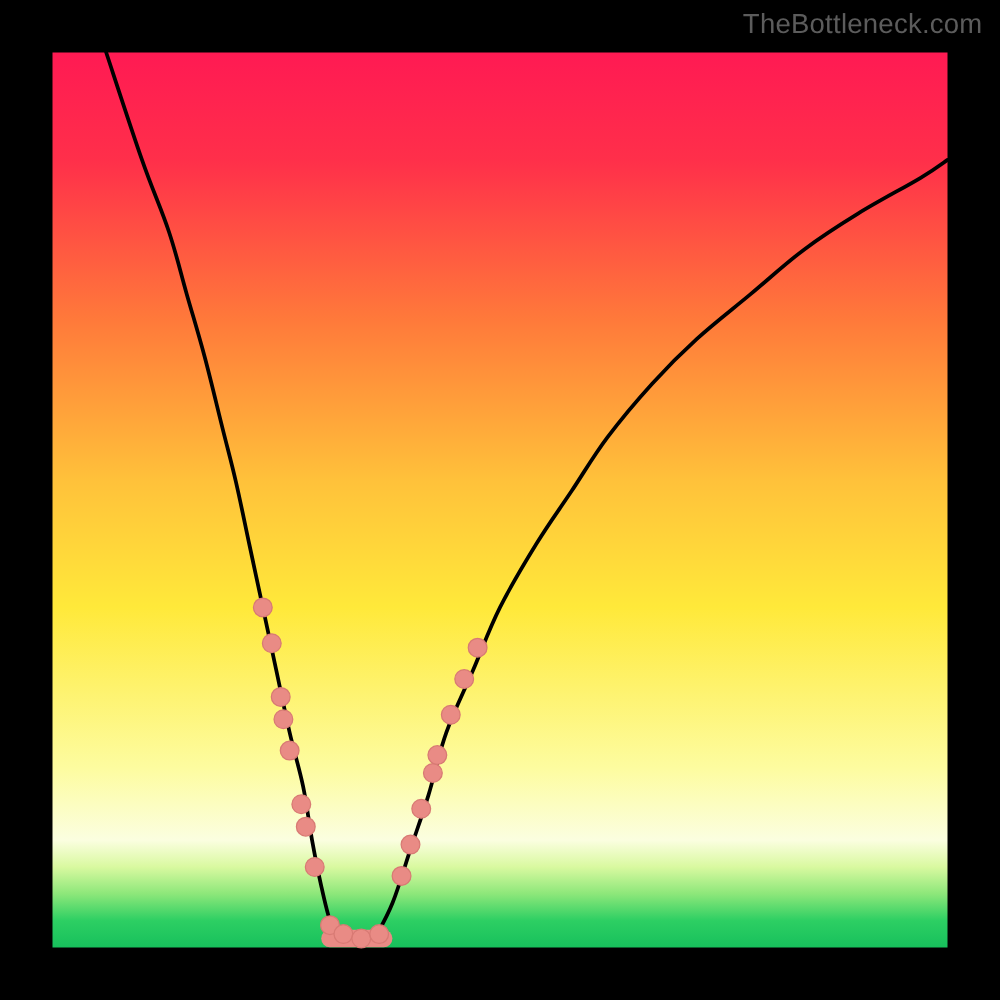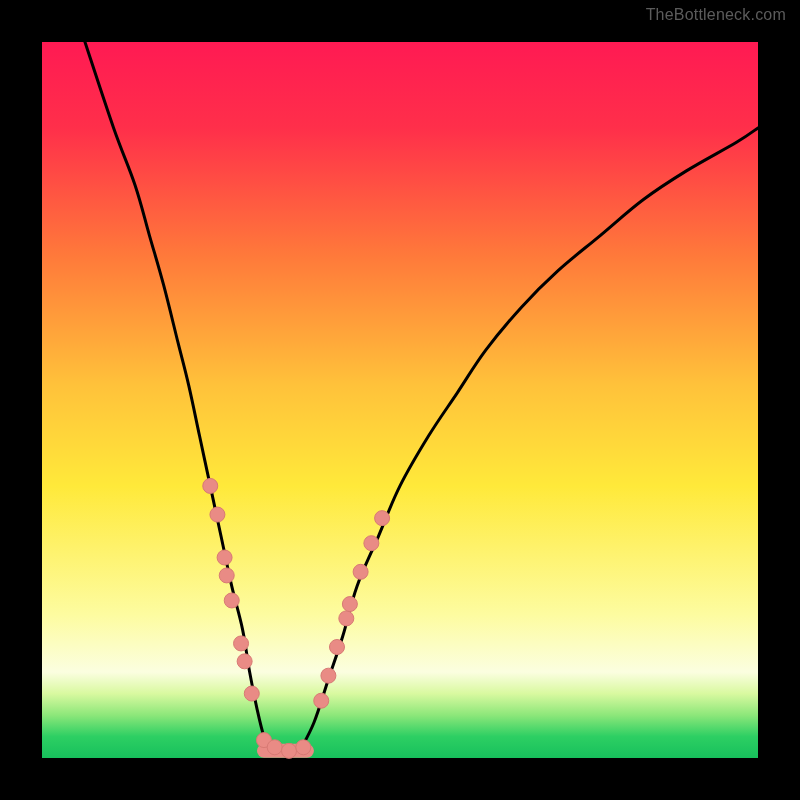--- a/index.html
+++ b/index.html
@@ -25,21 +25,21 @@
     left: 42px;
     width: 716px;
     height: 716px;
     
   }
   .watermark {
     position: absolute;
     top: 6px;
     right: 14px;
     color: #5c5c5c;
-    font-size: 16px;
+    font-size: 22px;
     letter-spacing: 0.2px;
   }
   svg.curves {
     position: absolute;
     top: 0;
     left: 0;
   }
 </style>
 </head>
 <body>

